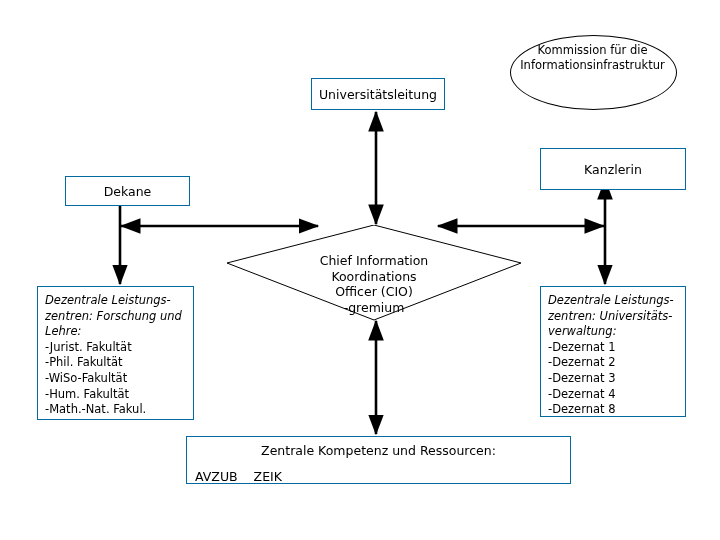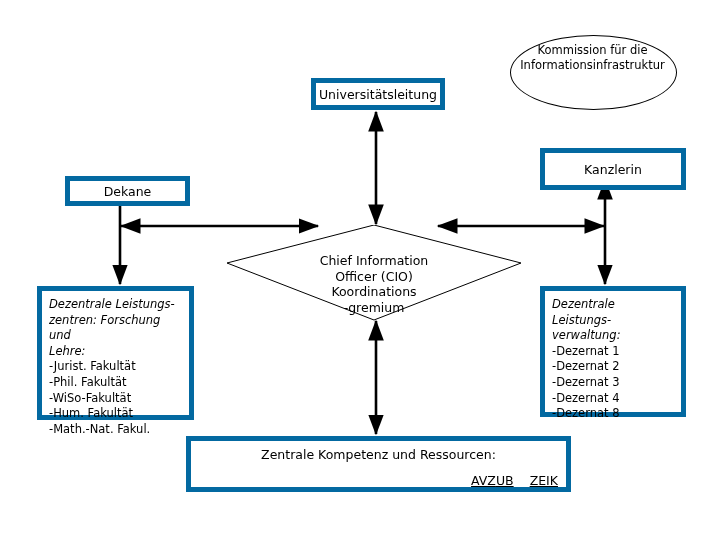--- a/index.html
+++ b/index.html
@@ -12,21 +12,21 @@
     width: 720px;
     height: 540px;
     background: #ffffff;
     overflow: hidden;
     font-family: "DejaVu Sans", sans-serif;
     color: #000000;
   }
   .node-box {
     position: absolute;
     box-sizing: border-box;
-    border: 5px solid #0369a1;
+    border: 1px solid #0369a1;
     background: #ffffff;
     z-index: 3;
   }
   .center-label {
     display: flex;
     align-items: center;
     justify-content: center;
     text-align: center;
     font-size: 12.5px;
     line-height: 15px;
@@ -76,42 +76,41 @@
     font-style: italic;
   }
   .detail-item {
     font-style: normal;
   }
   
   #box-zentrale {
     left: 186px;
     top: 436px;
     width: 385px;
-    height: 56px;
+    height: 48px;
     padding: 0;
   }
   #zentrale-title {
     position: absolute;
     left: 0;
     right: 0;
     top: 6px;
     text-align: center;
     font-size: 12.5px;
     line-height: 15px;
   }
   #zentrale-row {
     position: absolute;
     left: 8px;
     right: 8px;
     top: 32px;
     display: flex;
-    justify-content: flex-end;
+    justify-content: flex-start;
     font-size: 12.5px;
     line-height: 15px;
-    text-decoration: underline;
   }
   #zentrale-row span:nth-child(2) {
     margin-right: 16px;
   }
   
   #ellipse-kommission {
     position: absolute;
     left: 510px;
     top: 35px;
     width: 165px;
@@ -192,22 +191,22 @@
     <line x1="604" y1="226" x2="438" y2="226" stroke="#000000" stroke-width="2.6" marker-start="url(#arrowStart)" marker-end="url(#arrowEnd)"></line>
   </svg>
 
   <div id="diamond-cio">
     <svg width="296" height="96" viewBox="0 0 296 96" xmlns="http://www.w3.org/2000/svg">
       <polygon points="148,0 295,38 148,95 1,38" fill="#ffffff" stroke="#000000" stroke-width="1"></polygon>
     </svg>
   </div>
   <div id="diamond-cio-label">
     <div>Chief Information</div>
+    <div>Koordinations</div>
     <div>Officer (CIO)</div>
-    <div>Koordinations</div>
     <div>-gremium</div>
   </div>
 
   <div id="ellipse-kommission"></div>
   <div id="ellipse-kommission-label">Kommission für die Informationsinfrastruktur</div>
 
   <div class="node-box center-label" id="box-universitaetsleitung">
     <span>Universitätsleitung</span>
   </div>
 
@@ -225,20 +224,21 @@
     <div class="detail-head">Lehre:</div>
     <div class="detail-item">-Jurist. Fakultät</div>
     <div class="detail-item">-Phil. Fakultät</div>
     <div class="detail-item">-WiSo-Fakultät</div>
     <div class="detail-item">-Hum. Fakultät</div>
     <div class="detail-item">-Math.-Nat. Fakul.</div>
   </div>
 
   <div class="node-box detail-box" id="box-verwaltung">
     <div class="detail-head">Dezentrale Leistungs-</div>
+    <div class="detail-head">zentren: Universitäts-</div>
     <div class="detail-head">verwaltung:</div>
     <div class="detail-item">-Dezernat 1</div>
     <div class="detail-item">-Dezernat 2</div>
     <div class="detail-item">-Dezernat 3</div>
     <div class="detail-item">-Dezernat 4</div>
     <div class="detail-item">-Dezernat 8</div>
   </div>
 
   <div class="node-box" id="box-zentrale">
     <div id="zentrale-title">Zentrale Kompetenz und Ressourcen:</div>

